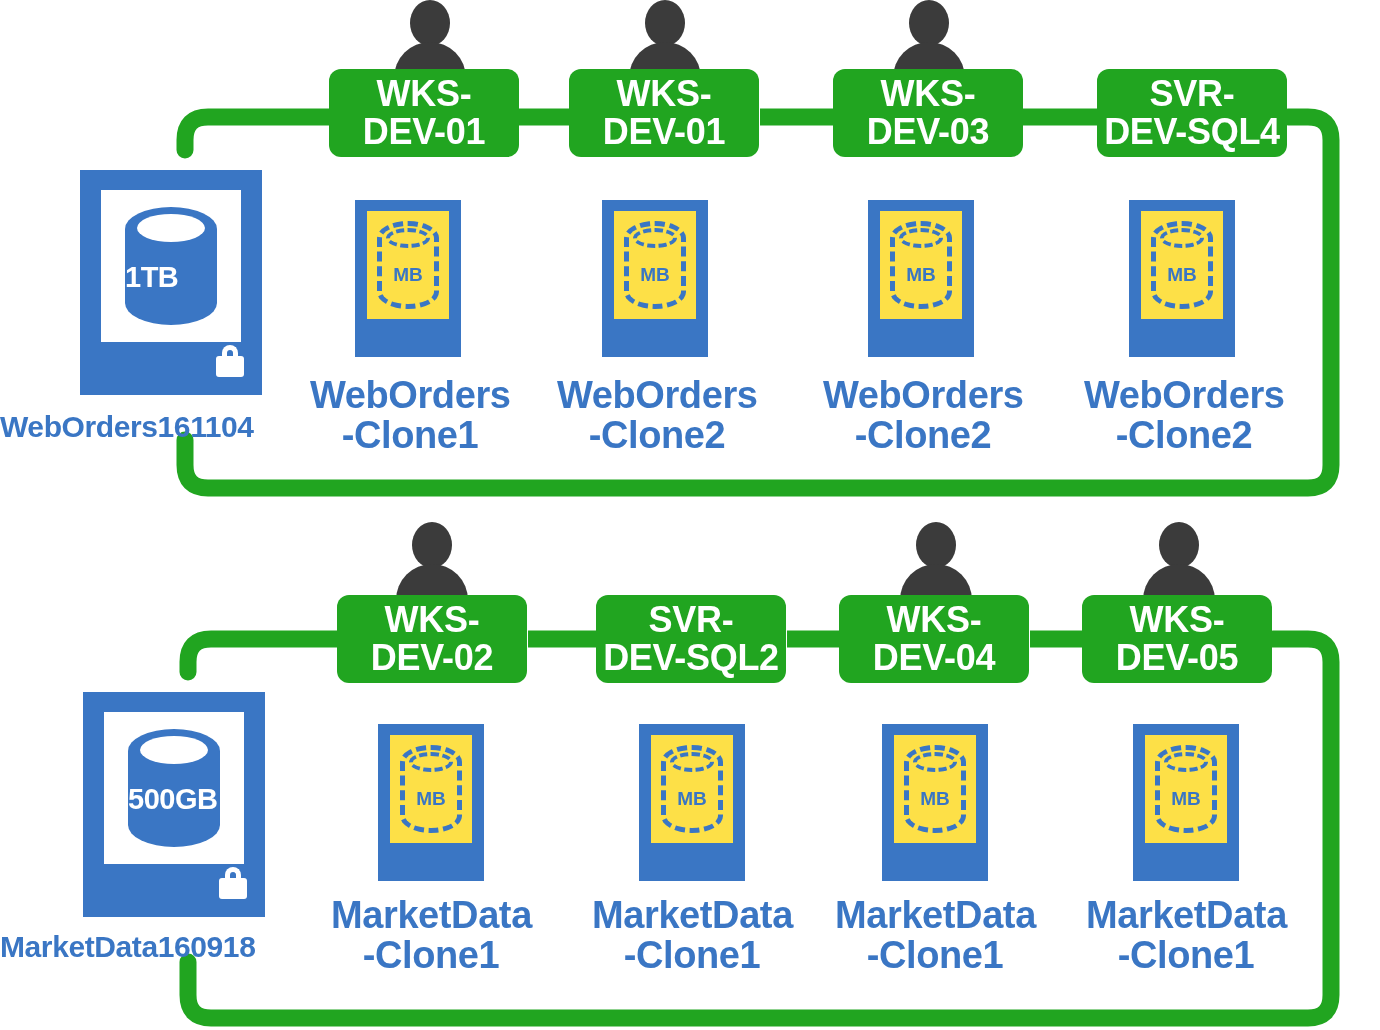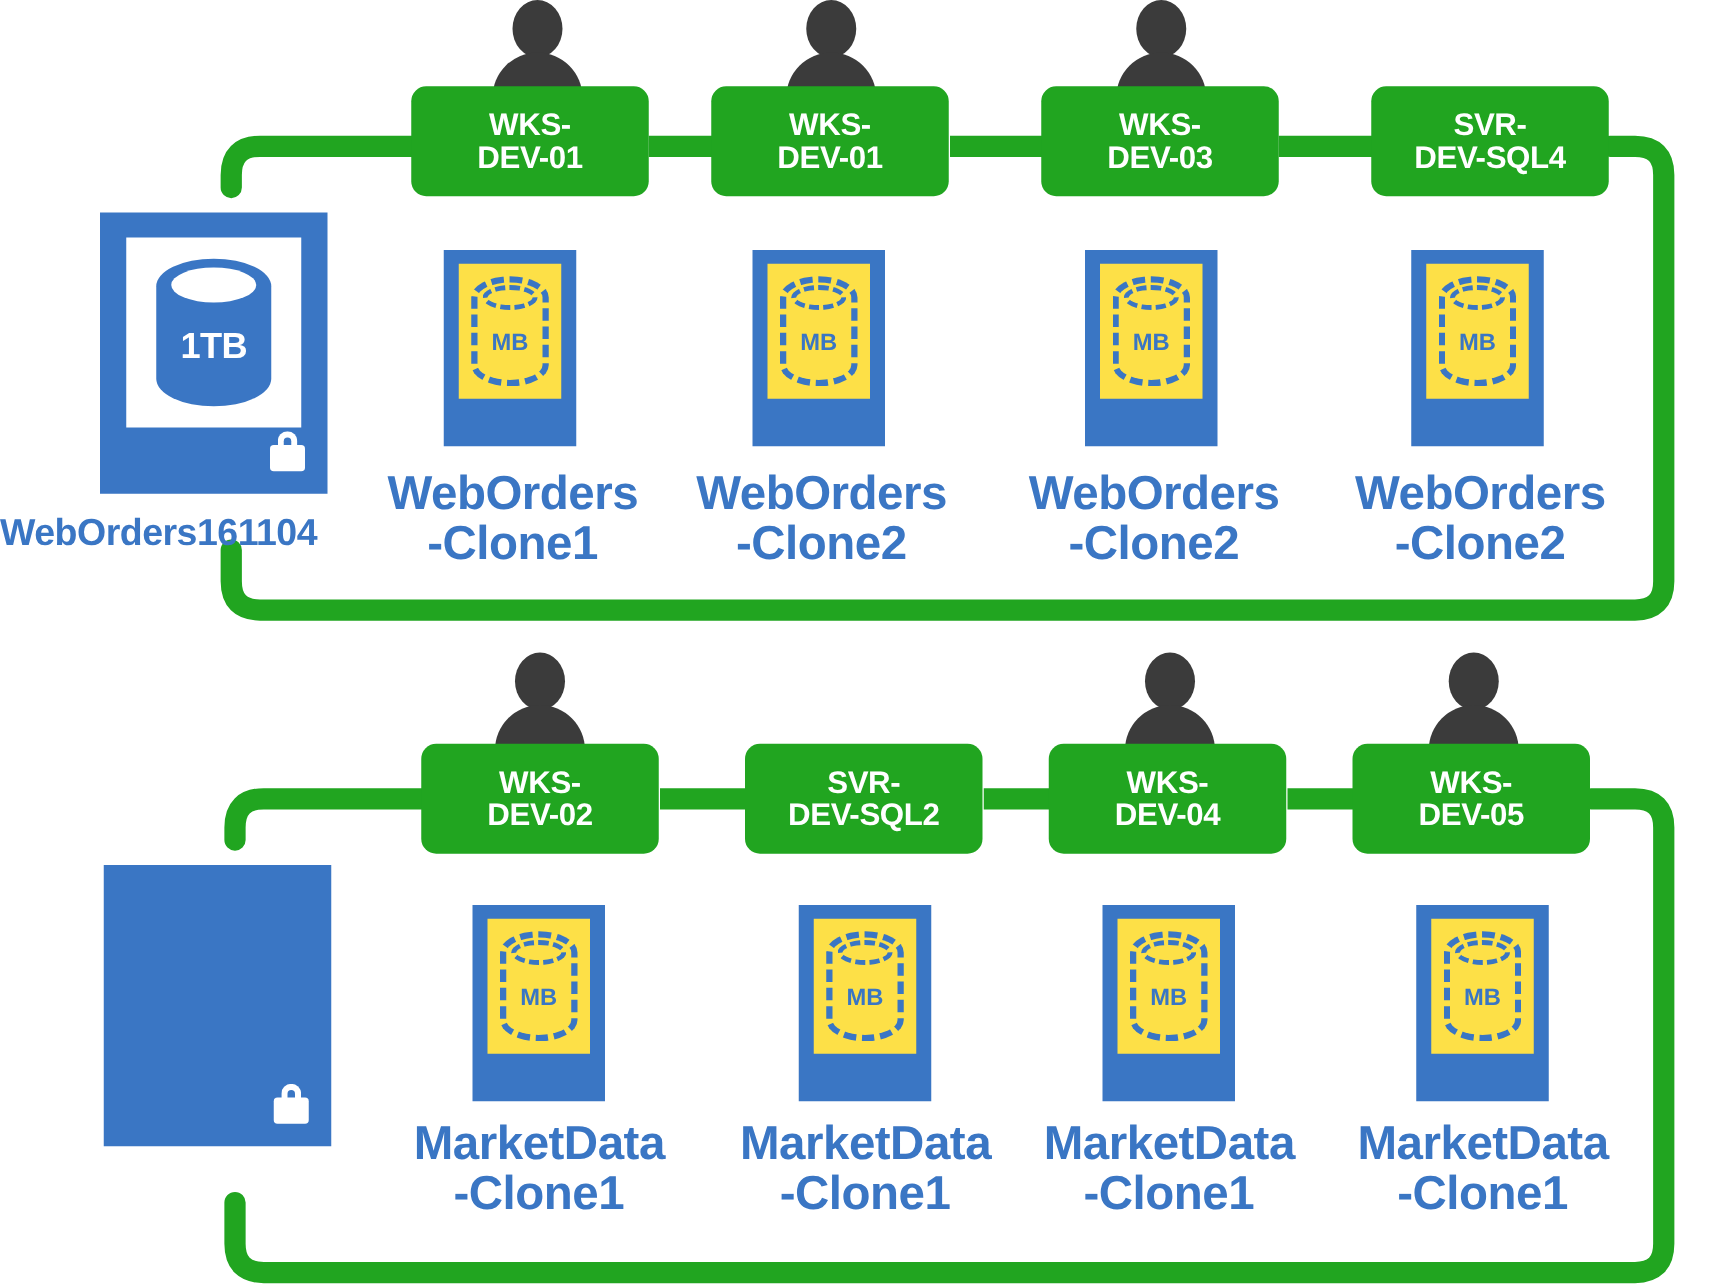--- a/index.html
+++ b/index.html
@@ -15,21 +15,21 @@
   
   .machine{
     position:absolute;
     width:190px;height:88px;
     background:#21A520;
     border-radius:12px;
     color:#ffffff;
     display:flex;align-items:center;justify-content:center;
     text-align:center;
     font-weight:bold;
-    font-size:25px;
+    font-size:36px;
     line-height:1.06;
     letter-spacing:-0.3px;
     z-index:6;
   }
   .machine .mlabel{white-space:pre-line;display:block;}
 
   
   .person{
     position:absolute;
     width:72px;height:76px;
@@ -57,21 +57,21 @@
   .master .screen{
     position:absolute;left:21px;top:20px;
     width:140px;height:152px;background:#ffffff;
   }
   .master .cyl{
     position:absolute;left:50%;top:50%;
     transform:translate(-50%,-50%);
     width:92px;height:118px;
     background:#3A76C4;
     border-radius:46px / 22px;
-    display:flex;align-items:center;justify-content:center;
+    display:flex;align-items:center;justify-content:flex-start;
   }
   .master .cyl .lid{
     position:absolute;left:12px;top:7px;
     width:68px;height:28px;
     background:#ffffff;border-radius:50%;
   }
   .master .cyl .size{
     position:relative;
     color:#ffffff;font-weight:bold;font-size:29px;
     margin-top:22px;letter-spacing:-0.5px;
@@ -273,25 +273,32 @@
   <div class="machine" style="left:839px;top:595px;">
     <span class="mlabel">WKS-
 DEV-04</span>
   </div>
   <div class="machine" style="left:1082px;top:595px;">
     <span class="mlabel">WKS-
 DEV-05</span>
   </div>
 
   <div class="master" style="left:83px;top:692px;">
+    <div class="screen">
+      <div class="cyl">
+        <div class="lid"></div>
+        <div class="size">500GB</div>
+      </div>
+    </div>
     <div class="lock">
       <div class="shackle"></div>
       <div class="bodyl"></div>
     </div>
   </div>
+  <div class="dbname" style="left:0px;top:930px;width:352px;">MarketData160918</div>
 
   <div class="clone" style="left:378px;top:724px;">
     <div class="screen">
       <div class="dashcyl">
         <div class="lid"></div>
         <div class="mb">MB</div>
       </div>
     </div>
   </div>
   <div class="clonename" style="left:331px;top:895px;width:200px;">MarketData

